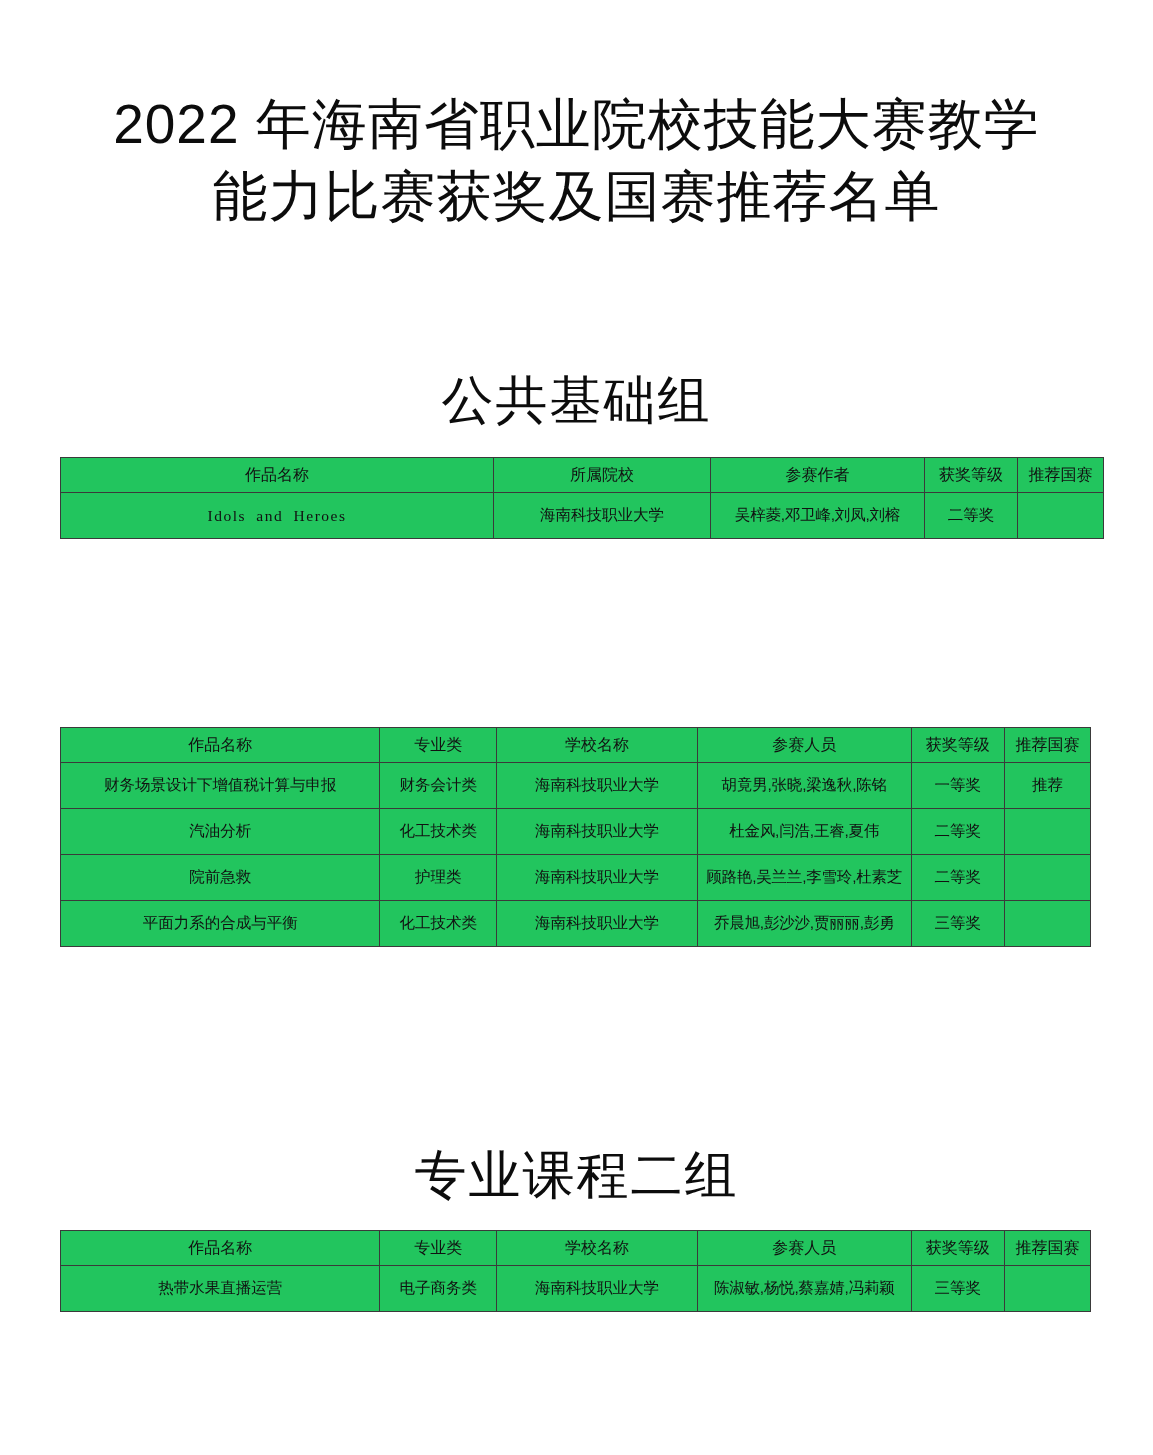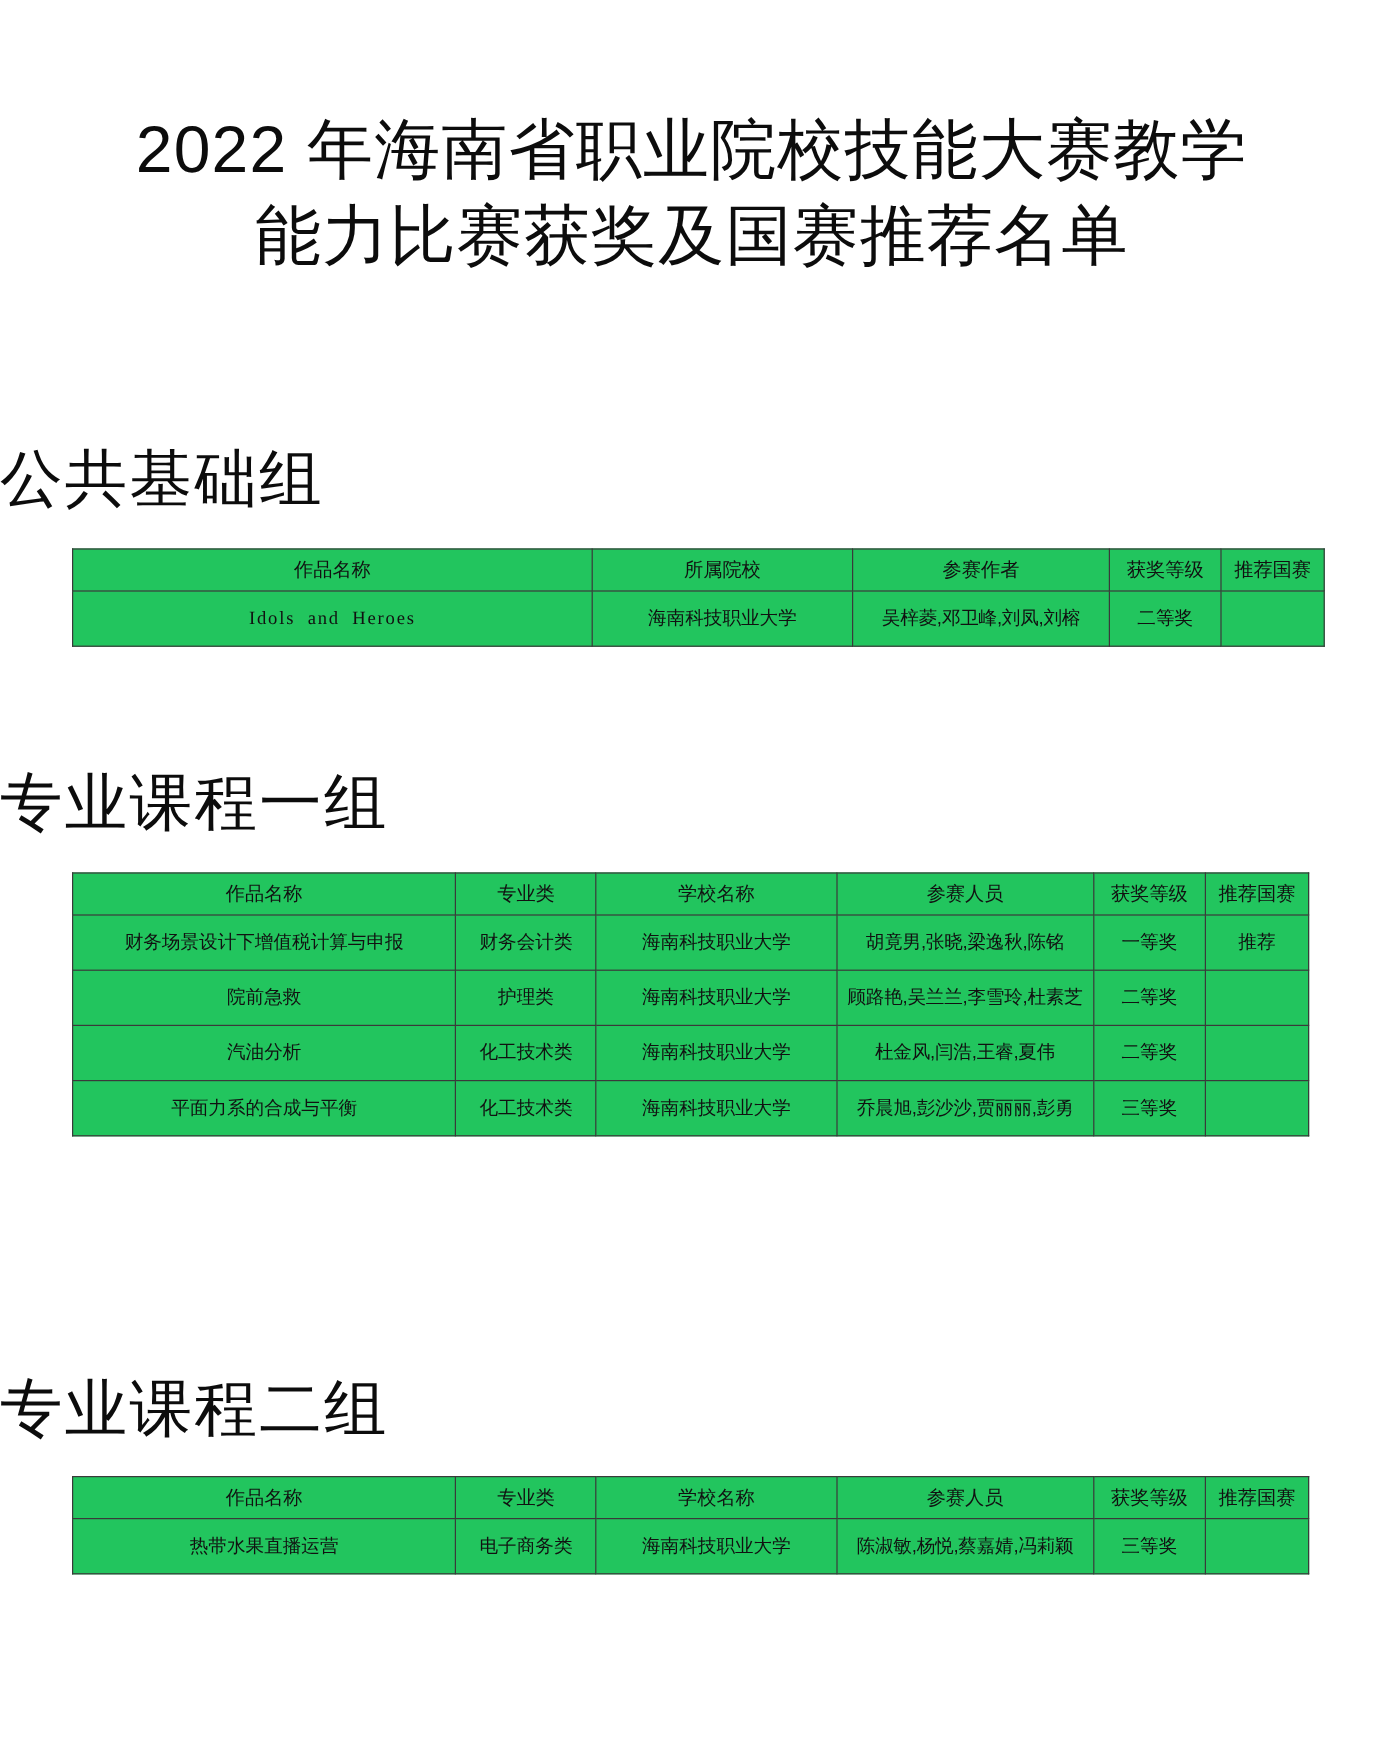--- a/index.html
+++ b/index.html
@@ -36,20 +36,21 @@
     letter-spacing: 1px;
     color: #0c0c0c;
     white-space: pre-line;
   }
 
   
   .section-heading {
     position: absolute;
     width: 1153px;
     left: 0;
+    text-align: center;
     font-size: 52px;
     line-height: 60px;
     font-weight: 400;
     letter-spacing: 2px;
     color: #0c0c0c;
   }
   #heading-0 { top: 370px; }
   #heading-1 { top: 640px; }
   #heading-2 { top: 1145px; }
 
@@ -134,21 +135,20 @@
       <tr>
         <td class="latin-title">Idols  and  Heroes</td>
         <td>海南科技职业大学</td>
         <td class="names">吴梓菱,邓卫峰,刘凤,刘榕</td>
         <td>二等奖</td>
         <td class="blank-cell"></td>
       </tr>
     </tbody>
   </table>
 
-  <div class="section-heading" id="heading-1">专业课程一组</div>
 
   <table class="tbl" id="table-1">
     <colgroup>
       <col style="width:319px">
       <col style="width:117px">
       <col style="width:200px">
       <col style="width:214px">
       <col style="width:93px">
       <col style="width:86px">
     </colgroup>
@@ -165,32 +165,32 @@
     <tbody>
       <tr>
         <td>财务场景设计下增值税计算与申报</td>
         <td>财务会计类</td>
         <td>海南科技职业大学</td>
         <td class="names">胡竟男,张晓,梁逸秋,陈铭</td>
         <td>一等奖</td>
         <td>推荐</td>
       </tr>
       <tr>
+        <td>汽油分析</td>
+        <td>化工技术类</td>
+        <td>海南科技职业大学</td>
+        <td class="names">杜金风,闫浩,王睿,夏伟</td>
+        <td>二等奖</td>
+        <td class="blank-cell"></td>
+      </tr>
+      <tr>
         <td>院前急救</td>
         <td>护理类</td>
         <td>海南科技职业大学</td>
         <td class="names">顾路艳,吴兰兰,李雪玲,杜素芝</td>
-        <td>二等奖</td>
-        <td class="blank-cell"></td>
-      </tr>
-      <tr>
-        <td>汽油分析</td>
-        <td>化工技术类</td>
-        <td>海南科技职业大学</td>
-        <td class="names">杜金风,闫浩,王睿,夏伟</td>
         <td>二等奖</td>
         <td class="blank-cell"></td>
       </tr>
       <tr>
         <td>平面力系的合成与平衡</td>
         <td>化工技术类</td>
         <td>海南科技职业大学</td>
         <td class="names">乔晨旭,彭沙沙,贾丽丽,彭勇</td>
         <td>三等奖</td>
         <td class="blank-cell"></td>

